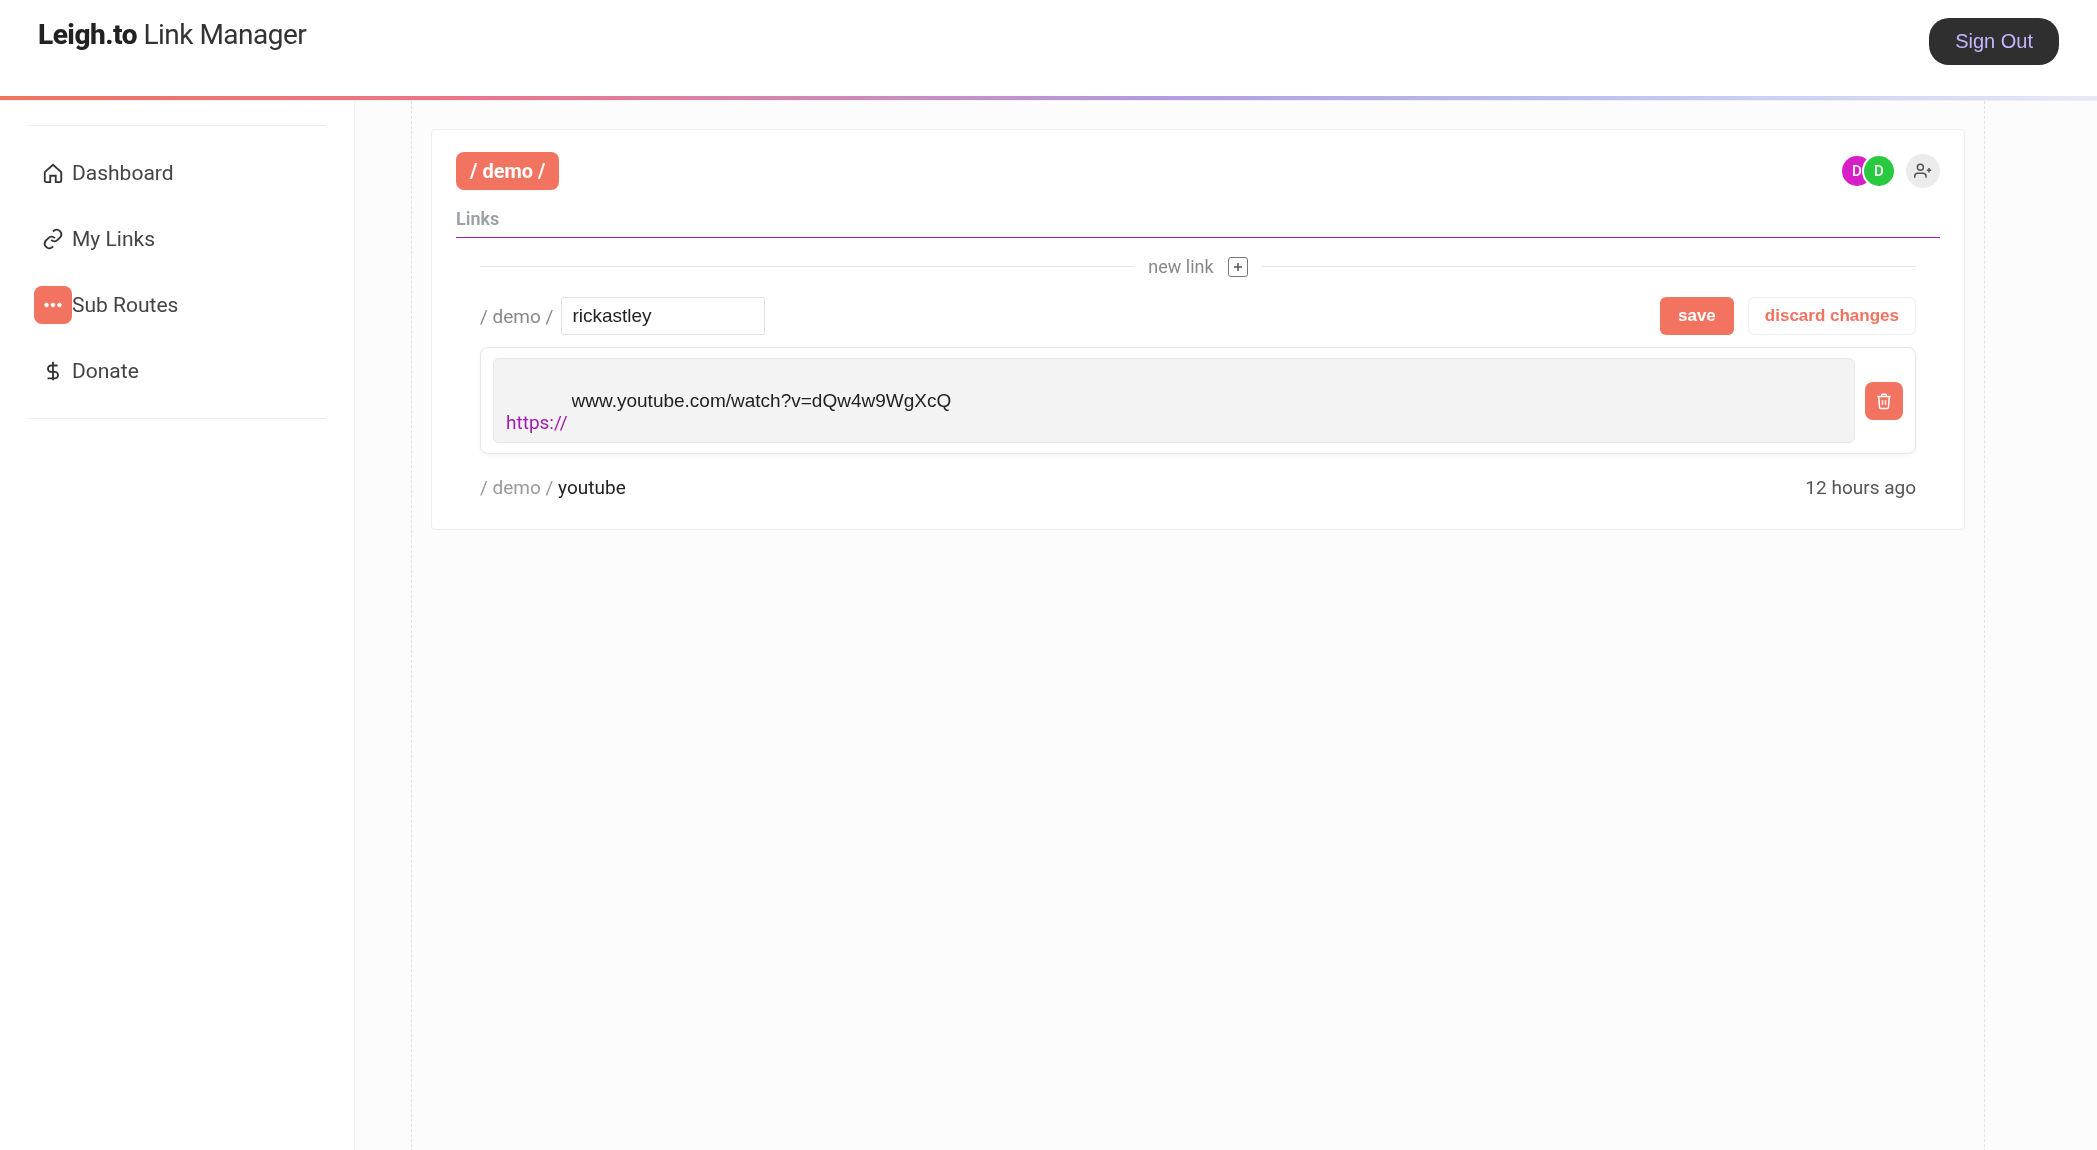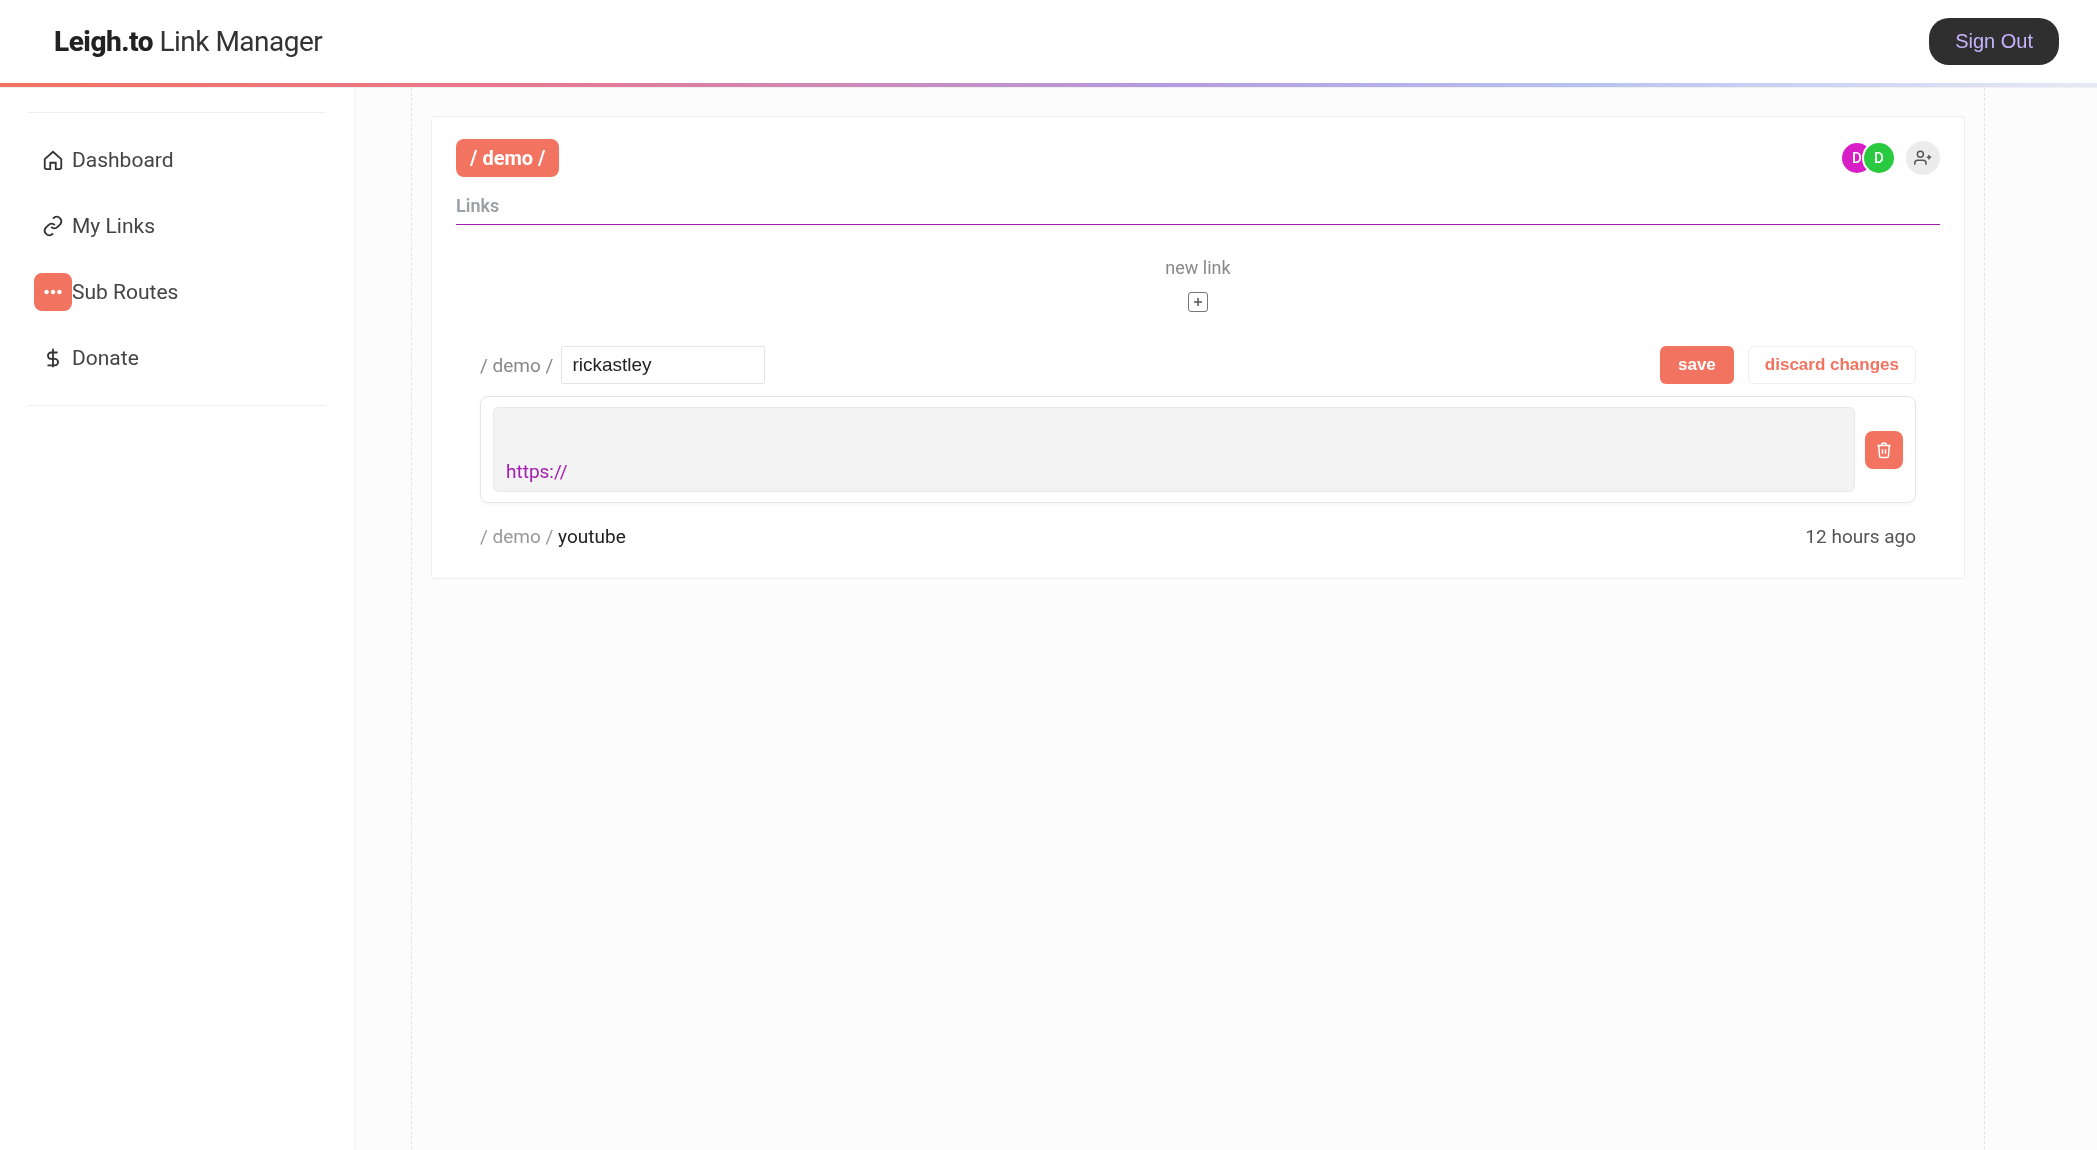--- a/index.html
+++ b/index.html
@@ -4,24 +4,22 @@
 <style>
   * { box-sizing: border-box; margin: 0; padding: 0; }
   body {
     font-family: -apple-system, BlinkMacSystemFont, "Segoe UI", Roboto, "Helvetica Neue", Arial, sans-serif;
     background: #fff;
     color: #222;
   }
   .topbar {
     display: flex;
     justify-content: space-between;
-    align-items: center;
-    padding: 18px 38px 18px 38px;
+    padding: 18px 38px 31px 38px;
     background: #fff;
-    margin-left: 16px;
   }
   .brand {
     font-size: 28px;
     letter-spacing: -0.5px;
   }
   .brand-bold { font-weight: 800; }
   .brand-light { font-weight: 400; color: #333; }
   .signout-btn {
     background: #2f2f2f;
     color: #c4b5fd;
@@ -117,21 +115,21 @@
     display:flex; align-items:center; justify-content:center; margin-left:10px;
     cursor:pointer;
   }
   .section-label {
     color:#9aa0a6; font-weight:600; font-size:18px; padding-bottom:8px;
     border-bottom:1px solid #a21caf;
   }
   .newlink-row {
     display:flex; align-items:center; justify-content:center; gap:14px;
     margin: 18px 24px 20px 24px;
-    color:#888; font-size:18px;flex-direction:column;
+    color:#888; font-size:18px;
   }
   .newlink-row .line { flex:1; height:1px; background:#e6e6e6; }
   .plus-box {
     width:20px; height:20px; border:1.5px solid #777; border-radius:3px;
     display:flex; align-items:center; justify-content:center; font-size:14px; color:#555;
     cursor:pointer;
   }
   .editor-row {
     display:flex; align-items:center; justify-content:space-between;
     margin: 0 24px 12px 24px;
@@ -274,20 +272,21 @@
         </div>
         <div class="btn-group">
           <button class="btn-save">save</button>
           <button class="btn-discard">discard changes</button>
         </div>
       </div>
 
       <div class="url-box">
         <div class="url-inner">
           <span class="url-prefix">https://</span>
+          <input class="url-value" value="www.youtube.com/watch?v=dQw4w9WgXcQ" style="">
         </div>
         <button class="trash-btn">
           <svg width="18" height="18" viewBox="0 0 24 24" fill="none" stroke="#fff" stroke-width="2">
               <polyline points="3 6 5 6 21 6"></polyline>
               <path d="M19 6l-1 14a2 2 0 0 1-2 2H8a2 2 0 0 1-2-2L5 6"></path>
               <path d="M10 11v6"></path>
               <path d="M14 11v6"></path>
               <path d="M9 6V4a1 1 0 0 1 1-1h4a1 1 0 0 1 1 1v2"></path>
             </svg>
         </button>

